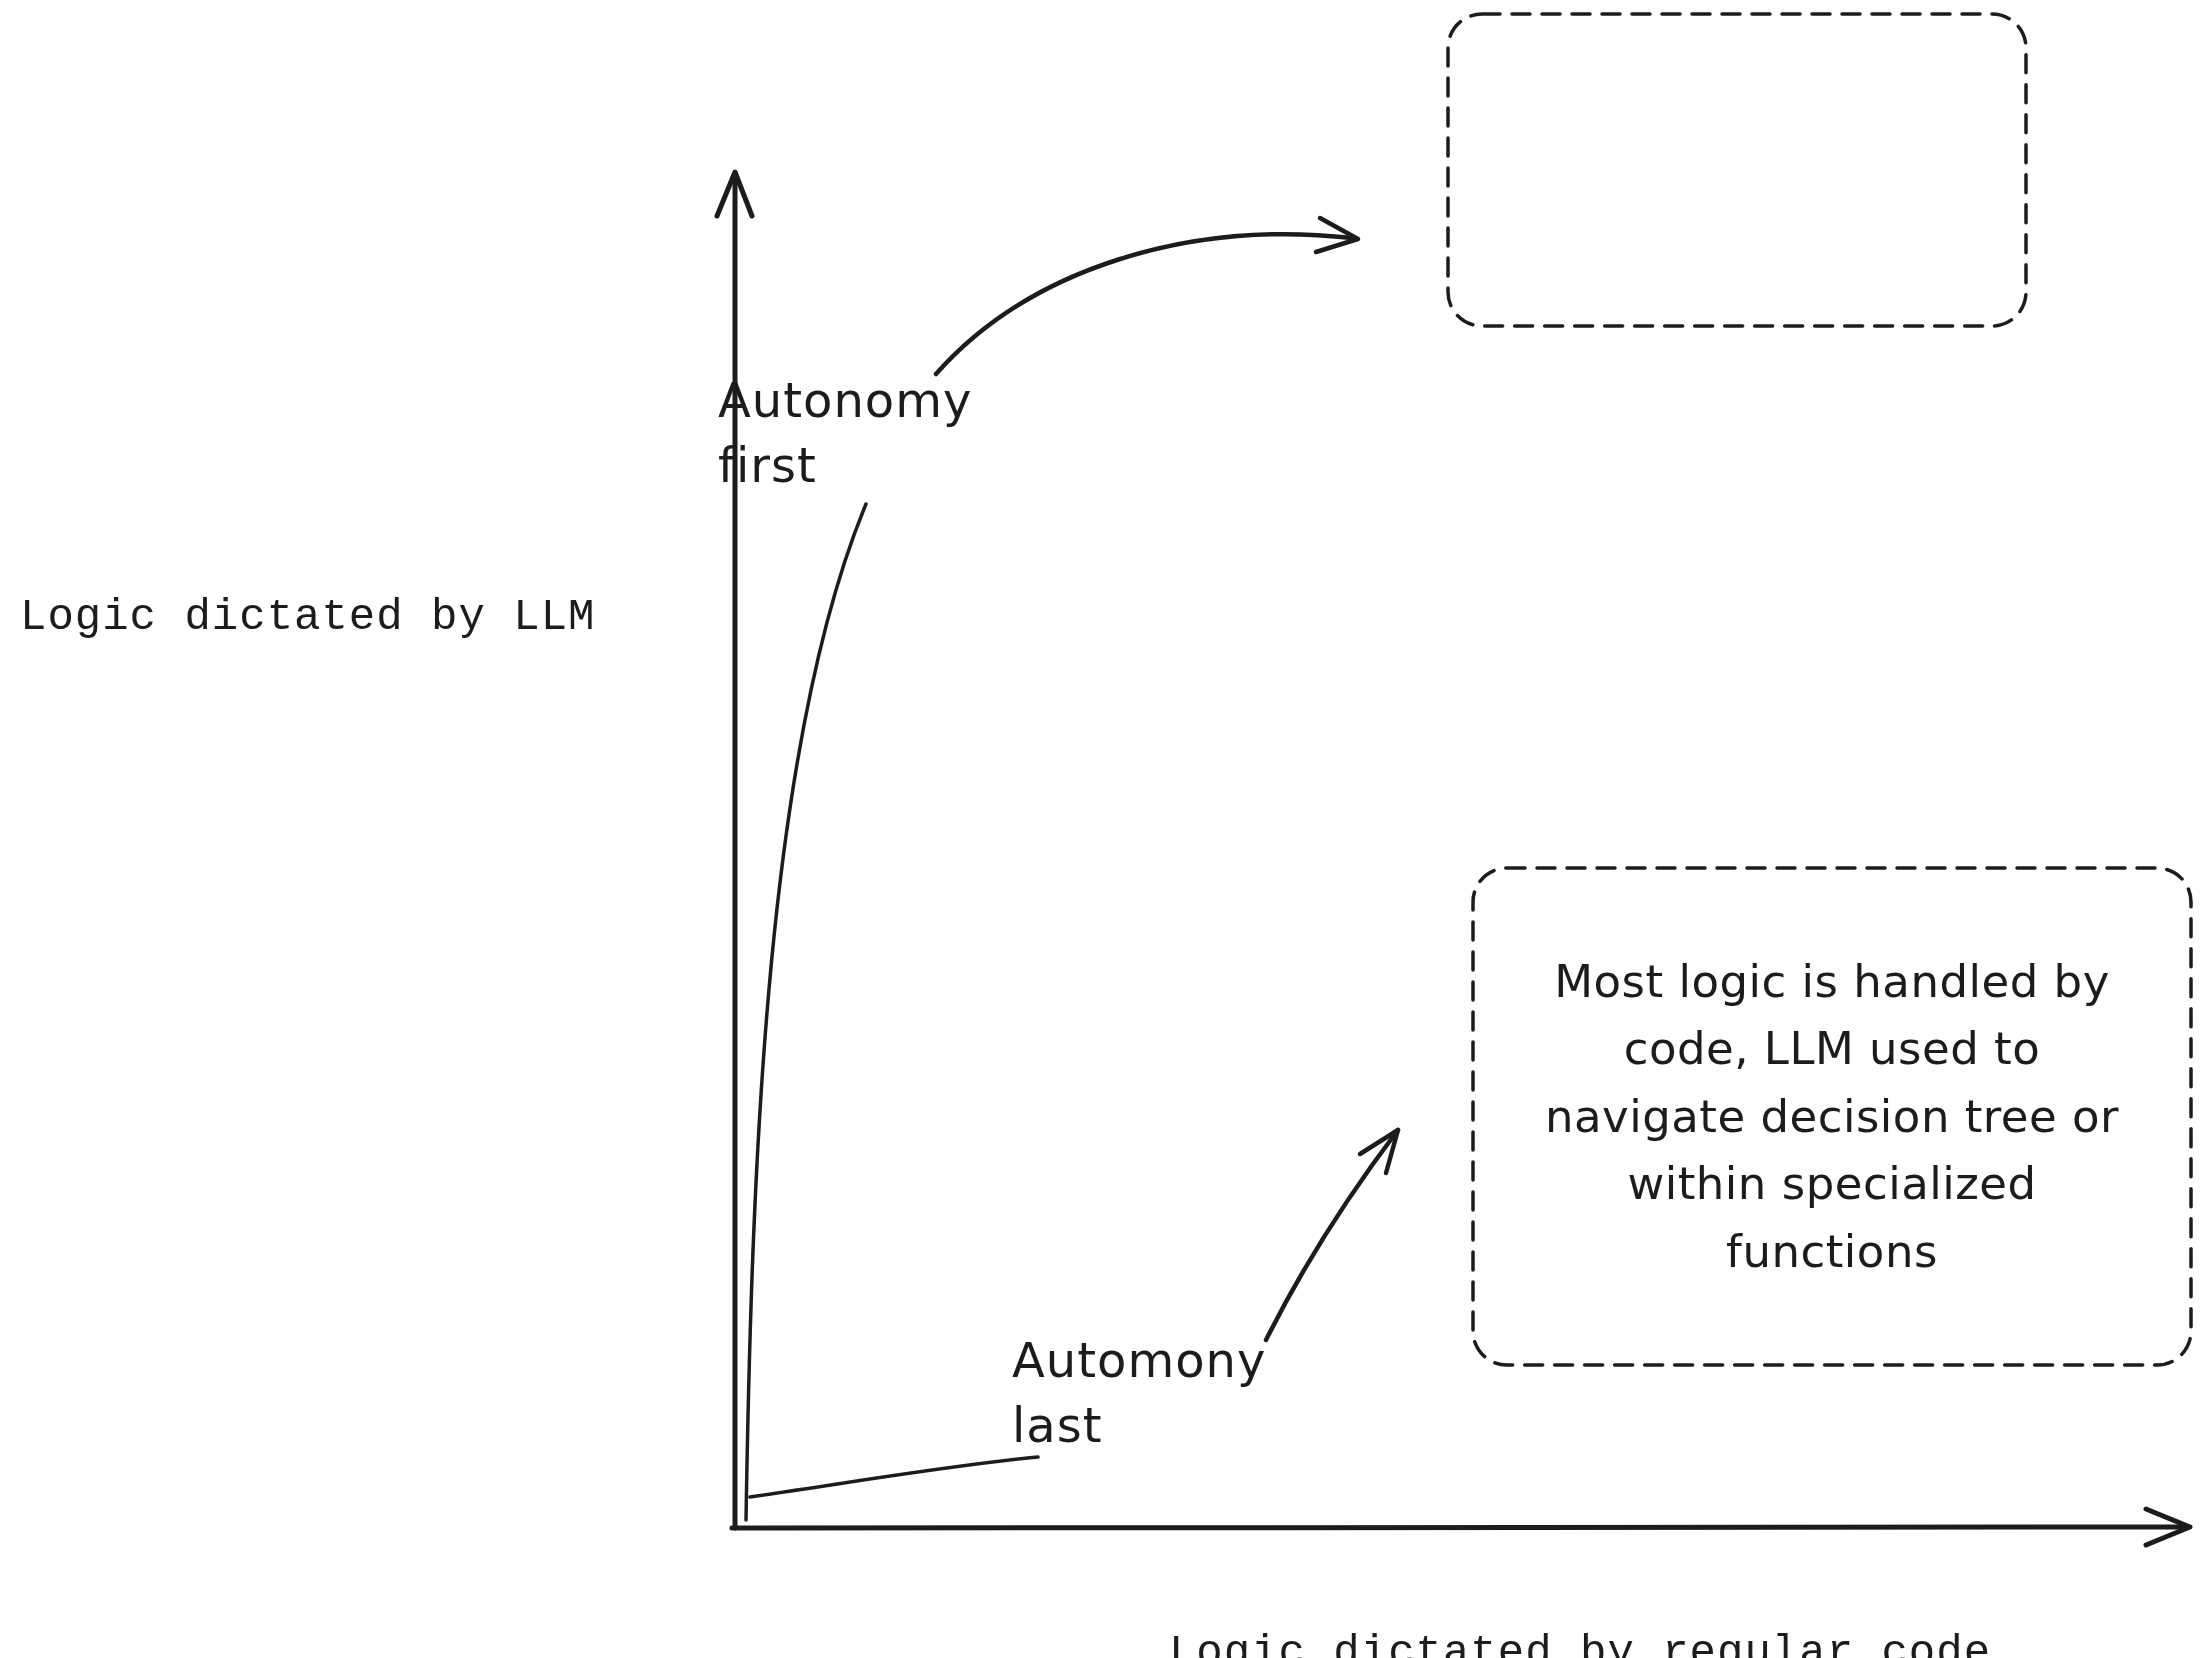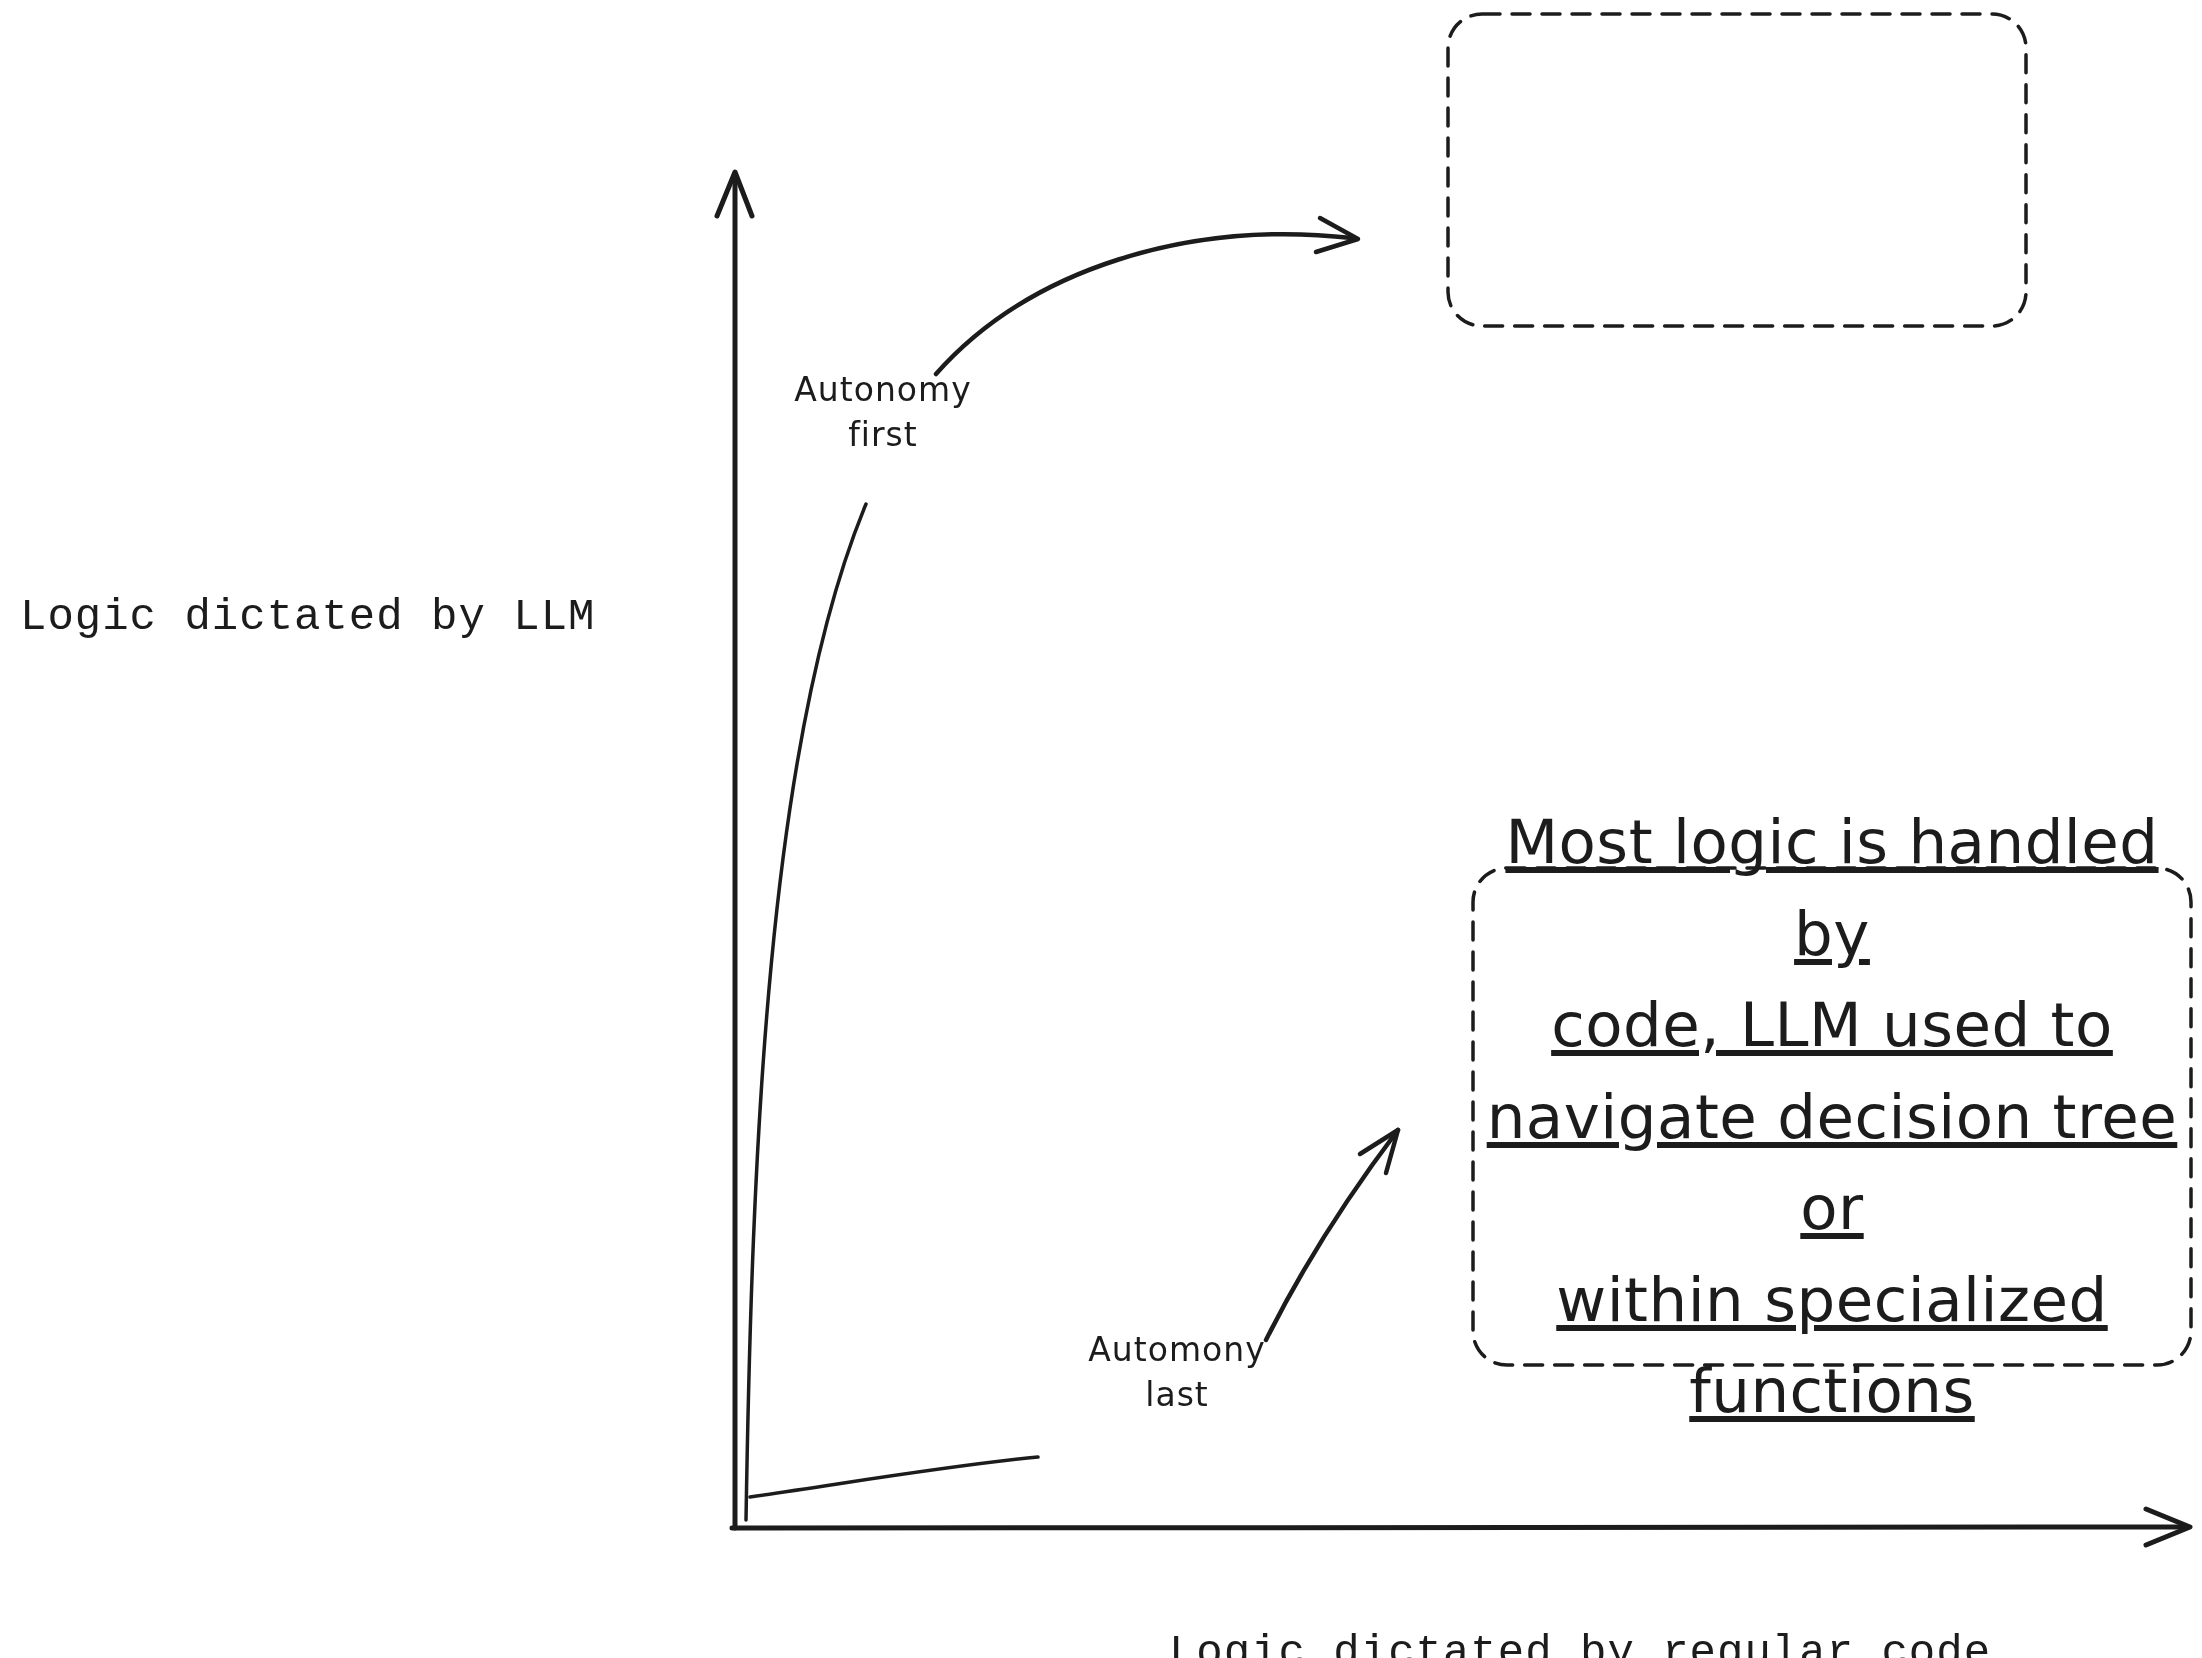--- a/index.html
+++ b/index.html
@@ -20,40 +20,40 @@
     height: 1658px;
   }
   .label {
     position: absolute;
     white-space: pre-line;
     color: #1c1c1c;
   }
   .axis-label { font-size: 44px; letter-spacing: 1px; font-family: Liberation Mono, monospace; }
   .y-axis-label { left: 20px; top: 592px; width: 640px; }
   .x-axis-label { left: 1150px; top: 1592px; width: 860px; text-align: center; margin-top: 36px; }
-  .curve-label { font-size: 33px; text-align: center; line-height: 1.35; letter-spacing: 1px; }
+  .curve-label { font-size: 48px; text-align: left; line-height: 1.35; letter-spacing: 1px; }
   .autonomy-first-label { left: 718px; top: 368px; width: 330px; }
   .autonomy-last-label { left: 1012px; top: 1328px; width: 330px; }
   .box-text {
     position: absolute;
     display: flex;
     align-items: center;
     justify-content: center;
     text-align: center;
     white-space: pre-line;
     color: #1c1c1c;
     letter-spacing: 0.5px;
   }
   .llm-box-text {
     left: 1448px; top: 14px; width: 578px; height: 312px;
     font-size: 42px; line-height: 1.22;
   }
   .code-box-text {
     left: 1473px; top: 868px; width: 718px; height: 497px;
-    font-size: 61px; line-height: 1.5; text-decoration: underline;
+    font-size: 45px; line-height: 1.5;
   }
   .stroke {
     fill: none;
     stroke: #1c1c1c;
     stroke-linecap: round;
     stroke-linejoin: round;
   }
 </style>
 </head>
 <body>

